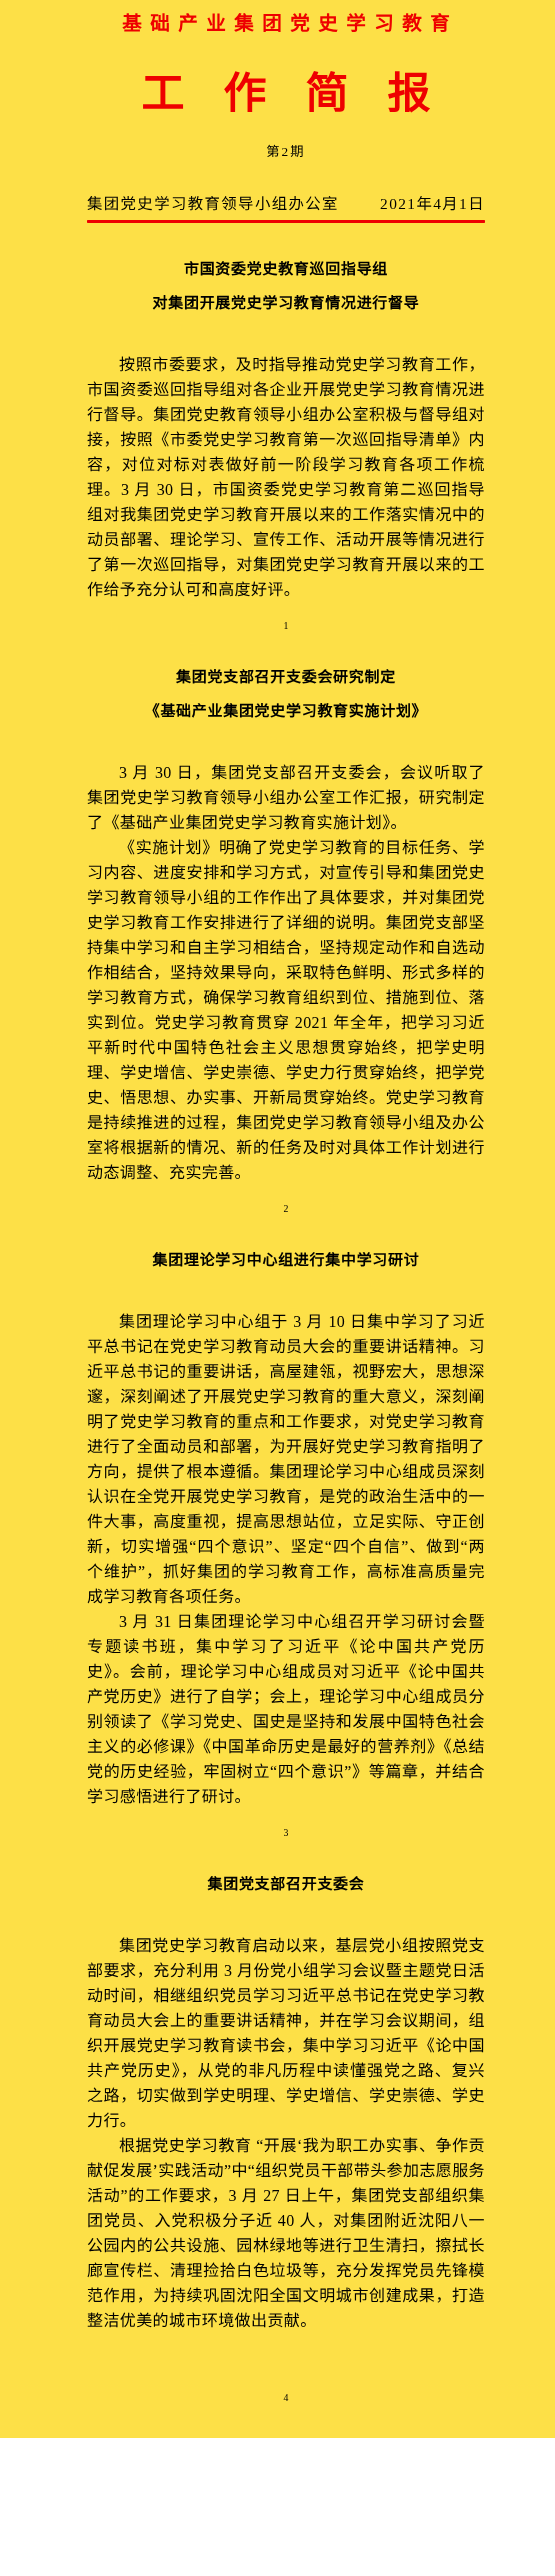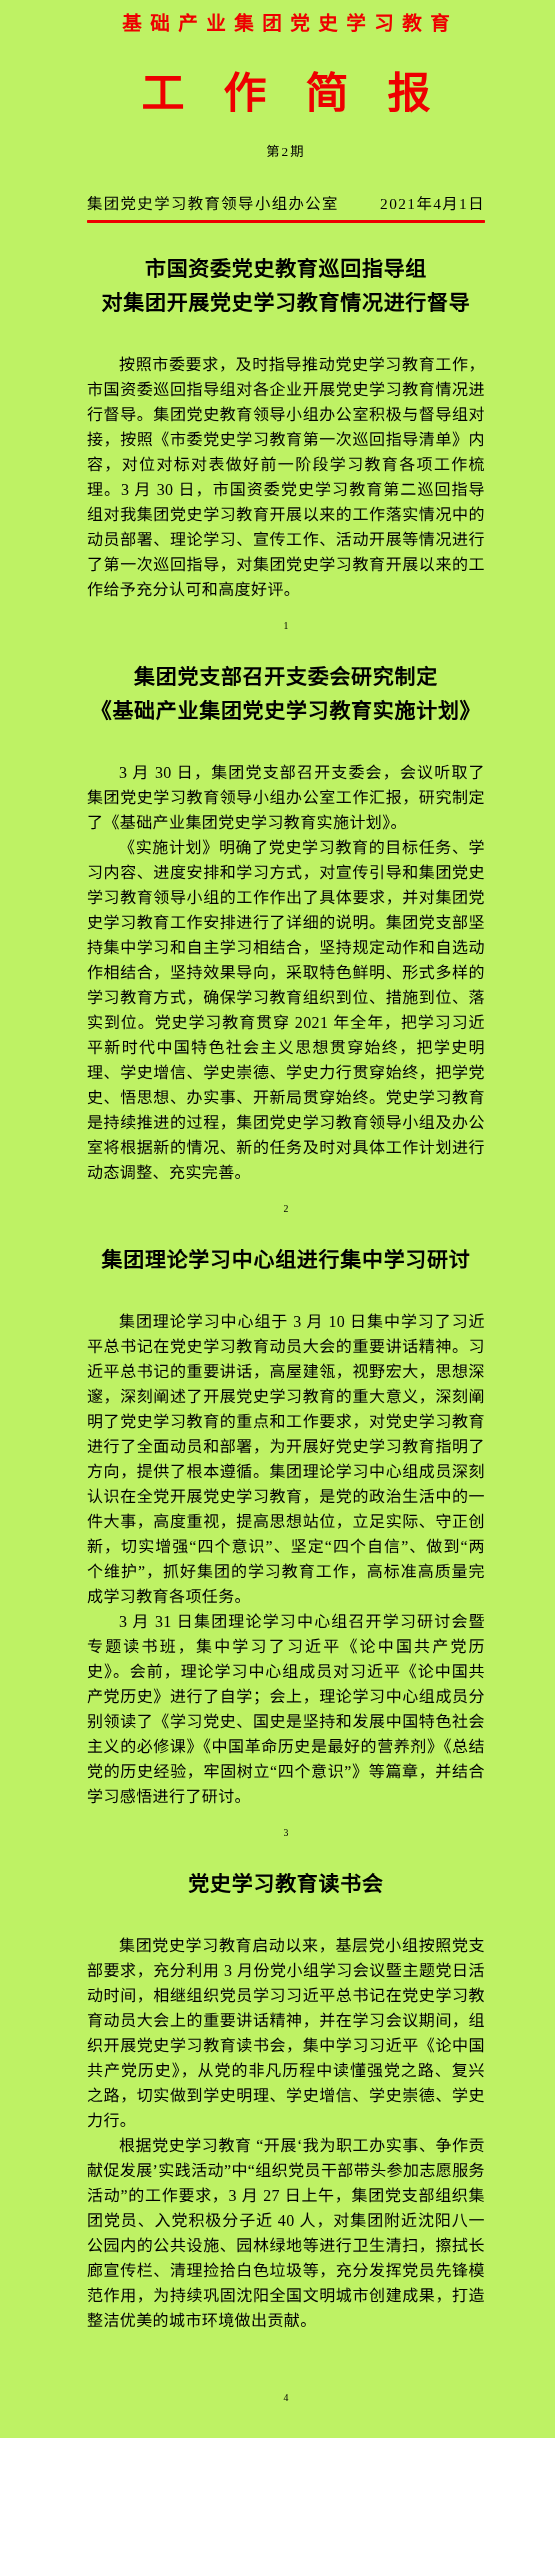--- a/index.html
+++ b/index.html
@@ -5,21 +5,21 @@
   :root { --accent: #ee0000; }
   html, body {
     margin: 0;
     padding: 0;
     background: #ffffff;
   }
   .page {
     width: 556px;
     box-sizing: border-box;
     padding: 11.2px 71px 29px 87px;
-    background: #bef264;
+    background: #fde047;
     color: #000000;
     font-family: "Liberation Serif", "DejaVu Serif", serif;
   }
   
   .supertitle {
     text-align: center;
     color: var(--accent);
     font-weight: bold;
     font-size: 19.6px;
     line-height: 1.35;
@@ -55,21 +55,21 @@
   .red-rule {
     margin-top: 7px;
     height: 2.8px;
     background: var(--accent);
     border-radius: 0.7px;
   }
   
   .section-heading {
     margin: 29px 0 32px 0;
     text-align: center;
-    font-size: 21px;
+    font-size: 15px;
     font-weight: bold;
     line-height: 34px;
     letter-spacing: 0.7px;
   }
   .section-heading .hline { display: block; }
   .body-para {
     margin: 0;
     text-align: justify;
     text-indent: 2em;
     font-size: 16px;
@@ -123,21 +123,21 @@
     <h2 class="section-heading">
       <span class="hline">集团理论学习中心组进行集中学习研讨</span>
     </h2>
     <p class="body-para">集团理论学习中心组于 3 月 10 日集中学习了习近平总书记在党史学习教育动员大会的重要讲话精神。习近平总书记的重要讲话，高屋建瓴，视野宏大，思想深邃，深刻阐述了开展党史学习教育的重大意义，深刻阐明了党史学习教育的重点和工作要求，对党史学习教育进行了全面动员和部署，为开展好党史学习教育指明了方向，提供了根本遵循。集团理论学习中心组成员深刻认识在全党开展党史学习教育，是党的政治生活中的一件大事，高度重视，提高思想站位，立足实际、守正创新，切实增强“四个意识”、坚定“四个自信”、做到“两个维护”，抓好集团的学习教育工作，高标准高质量完成学习教育各项任务。</p>
     <p class="body-para">3 月 31 日集团理论学习中心组召开学习研讨会暨专题读书班，集中学习了习近平《论中国共产党历史》。会前，理论学习中心组成员对习近平《论中国共产党历史》进行了自学；会上，理论学习中心组成员分别领读了《学习党史、国史是坚持和发展中国特色社会主义的必修课》《中国革命历史是最好的营养剂》《总结党的历史经验，牢固树立“四个意识”》等篇章，并结合学习感悟进行了研讨。</p>
     <div class="pagenum">3</div>
   </section>
 
   <section>
     <h2 class="section-heading">
-      <span class="hline">党史学习教育读书会</span>
+      <span class="hline">集团党支部召开支委会</span>
     </h2>
     <p class="body-para">集团党史学习教育启动以来，基层党小组按照党支部要求，充分利用 3 月份党小组学习会议暨主题党日活动时间，相继组织党员学习习近平总书记在党史学习教育动员大会上的重要讲话精神，并在学习会议期间，组织开展党史学习教育读书会，集中学习习近平《论中国共产党历史》，从党的非凡历程中读懂强党之路、复兴之路，切实做到学史明理、学史增信、学史崇德、学史力行。</p>
   </section>
 
   <section>
     <p class="body-para">根据党史学习教育 “开展‘我为职工办实事、争作贡献促发展’实践活动”中“组织党员干部带头参加志愿服务活动”的工作要求，3 月 27 日上午，集团党支部组织集团党员、入党积极分子近 40 人，对集团附近沈阳八一公园内的公共设施、园林绿地等进行卫生清扫，擦拭长廊宣传栏、清理捡拾白色垃圾等，充分发挥党员先锋模范作用，为持续巩固沈阳全国文明城市创建成果，打造整洁优美的城市环境做出贡献。</p>
     <div class="pagenum pagenum--last">4</div>
   </section>
 
 </div>

